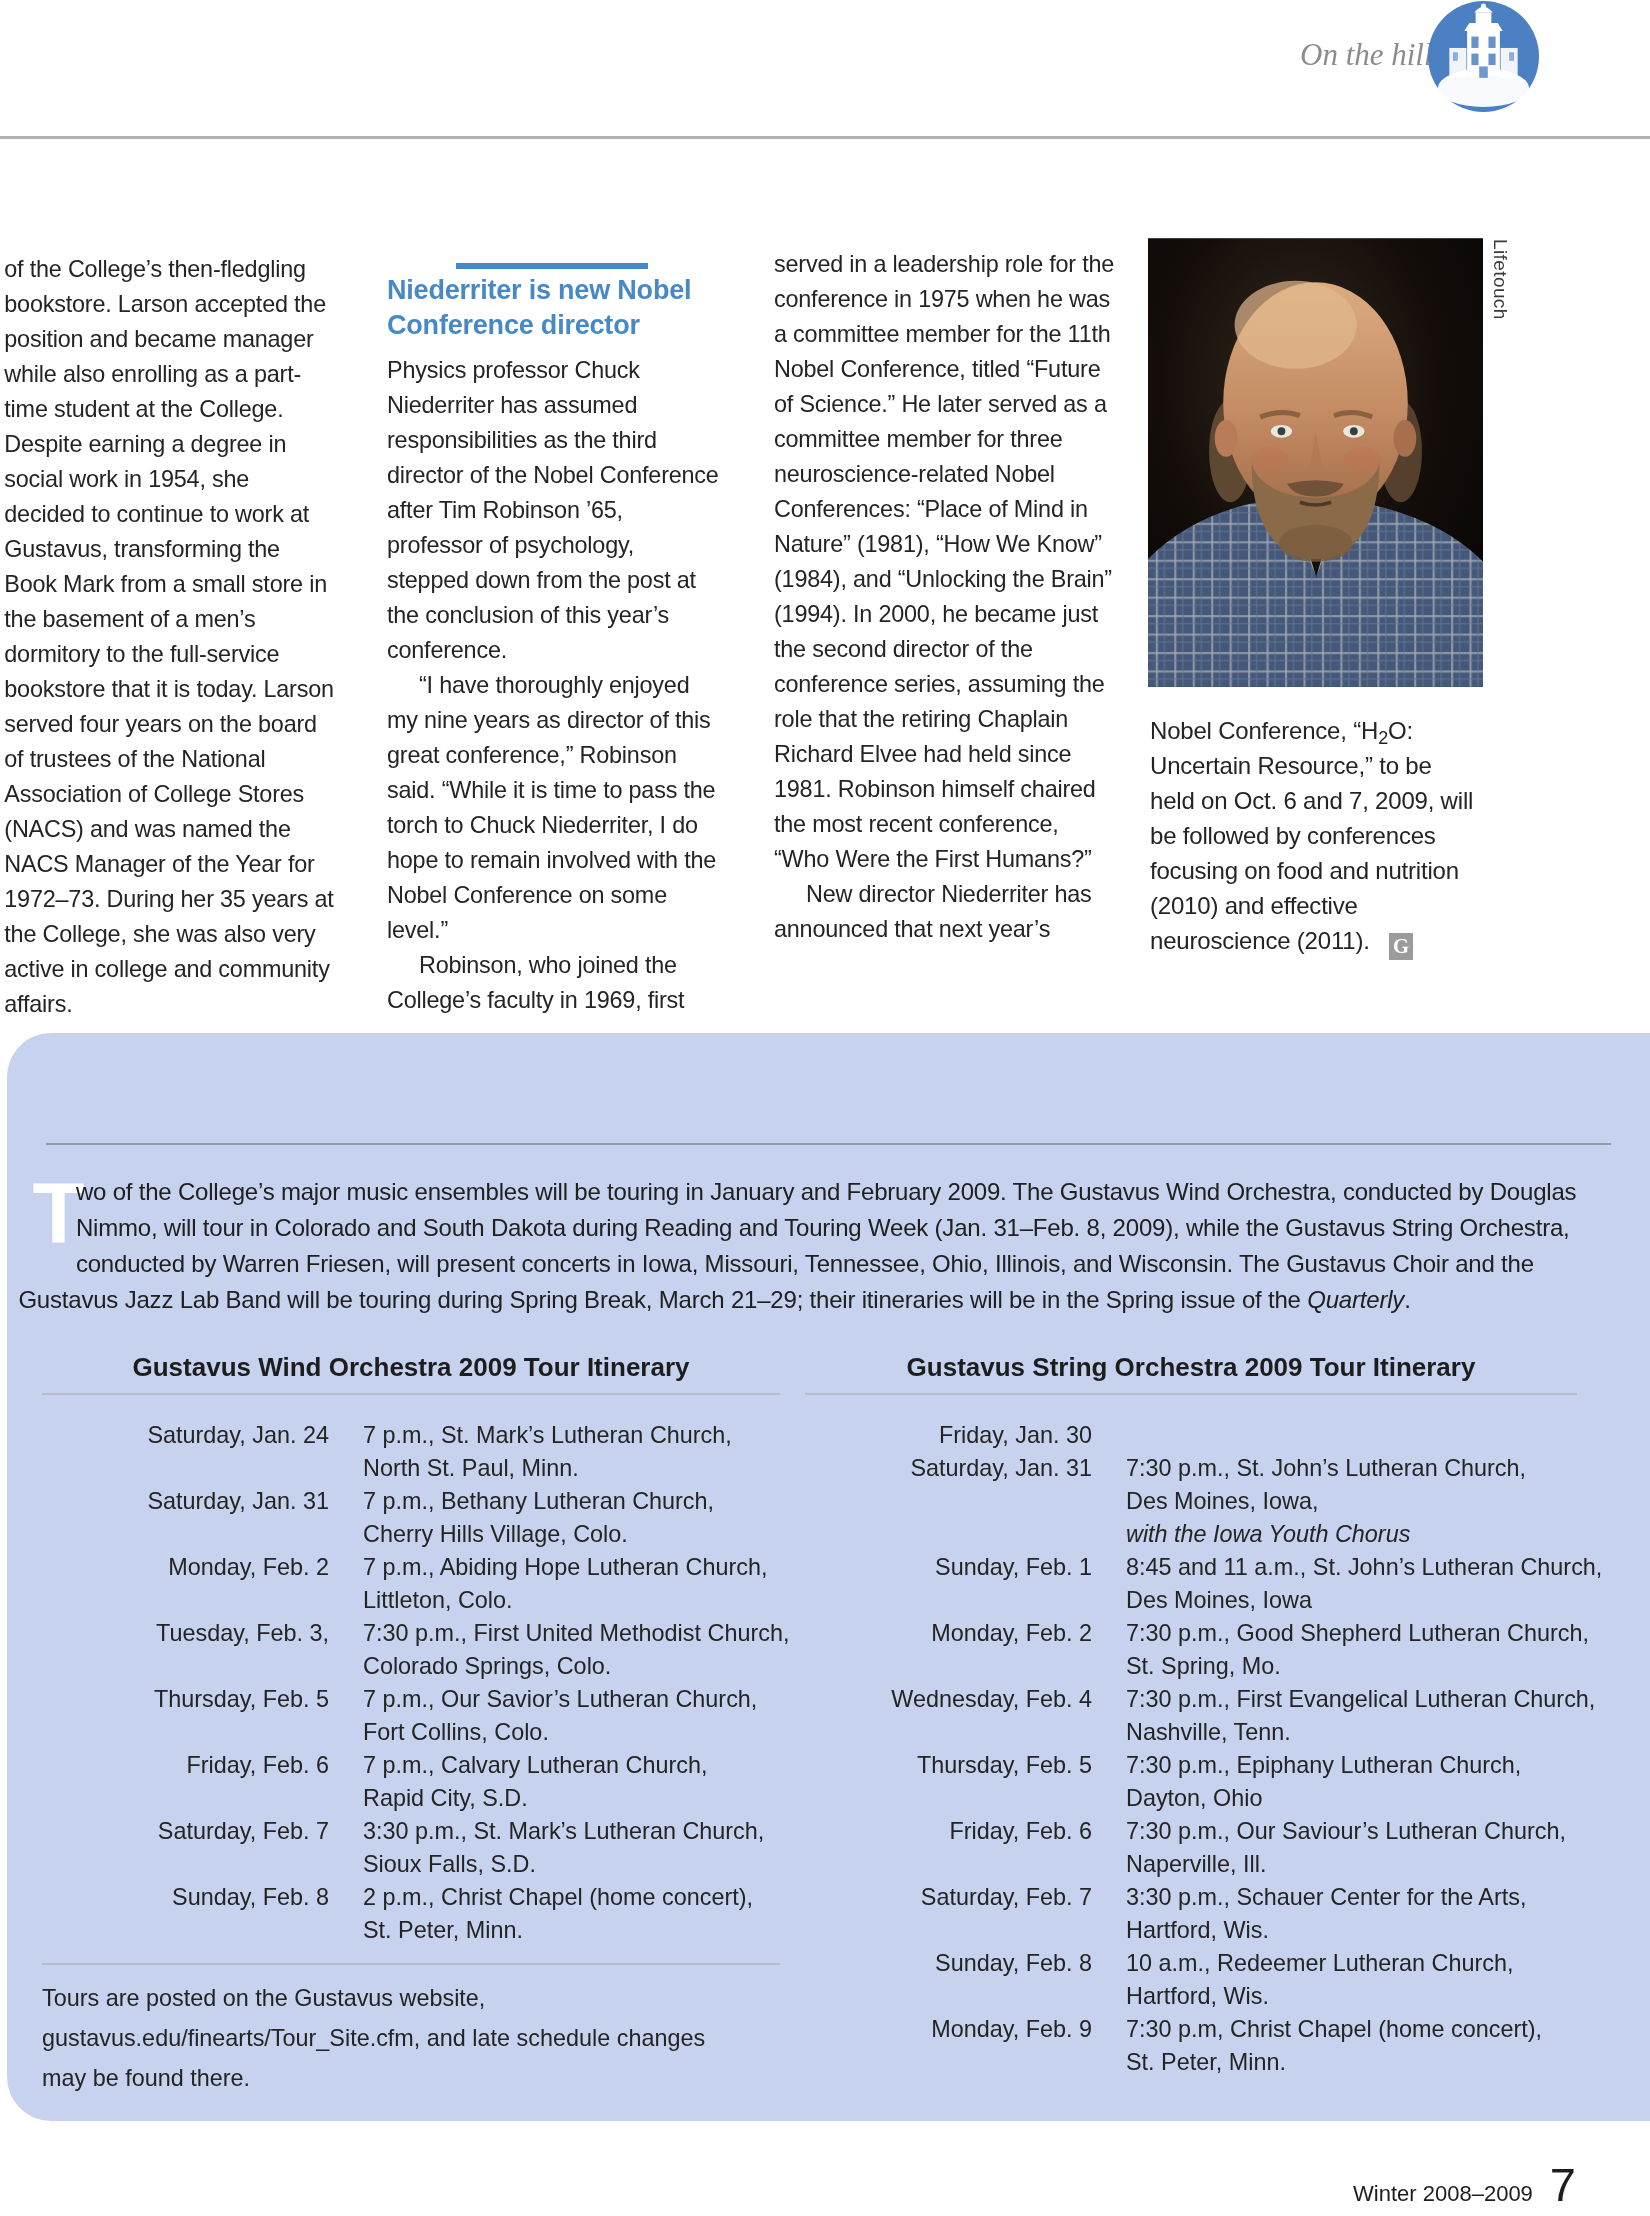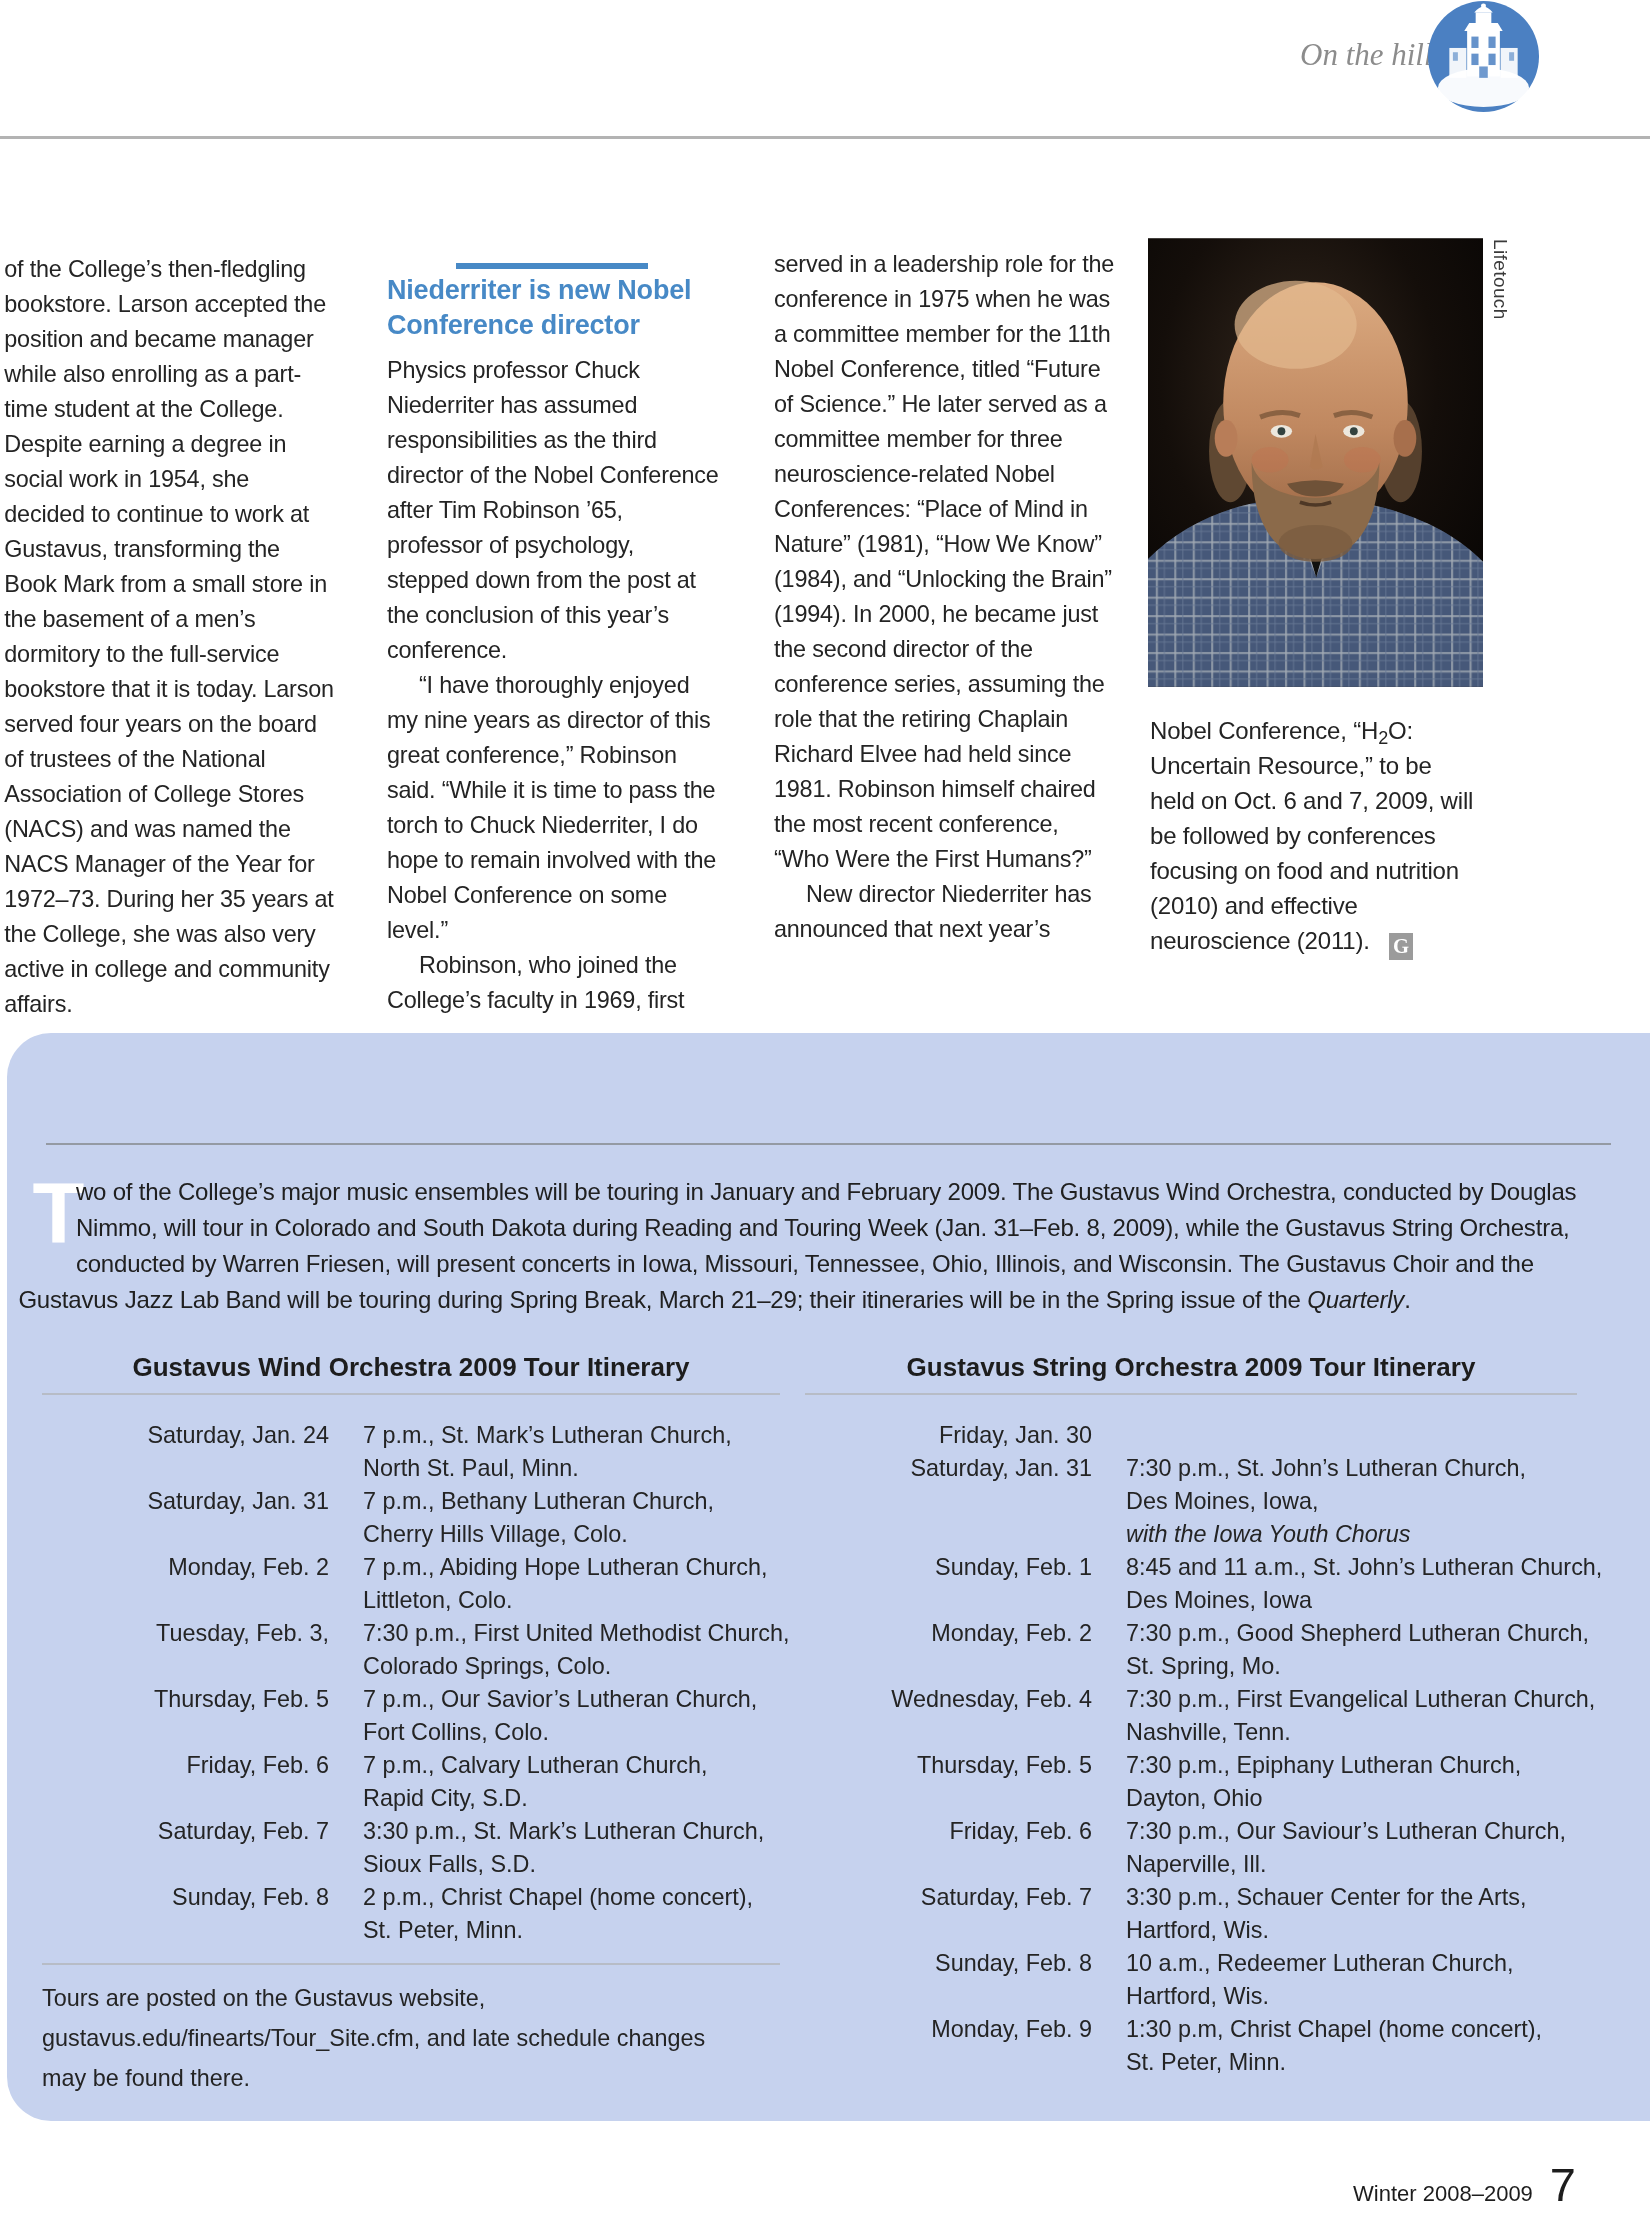--- a/index.html
+++ b/index.html
@@ -314,21 +314,21 @@
           <div class="row">
             <div class="date">Sunday, Feb. 8</div>
             <div class="desc">
               <div>10 a.m., Redeemer Lutheran Church,</div>
               <div>Hartford, Wis.</div>
             </div>
           </div>
           <div class="row">
             <div class="date">Monday, Feb. 9</div>
             <div class="desc">
-              <div>1:30 p.m, Christ Chapel (home concert),</div>
+              <div>7:30 p.m, Christ Chapel (home concert),</div>
               <div>St. Peter, Minn.</div>
             </div>
           </div>
         </div>
     </div>
   </section>
 
   <div class="footer">
     <span class="issue">Winter 2008–2009</span>
     <span class="pagenum">7</span>

